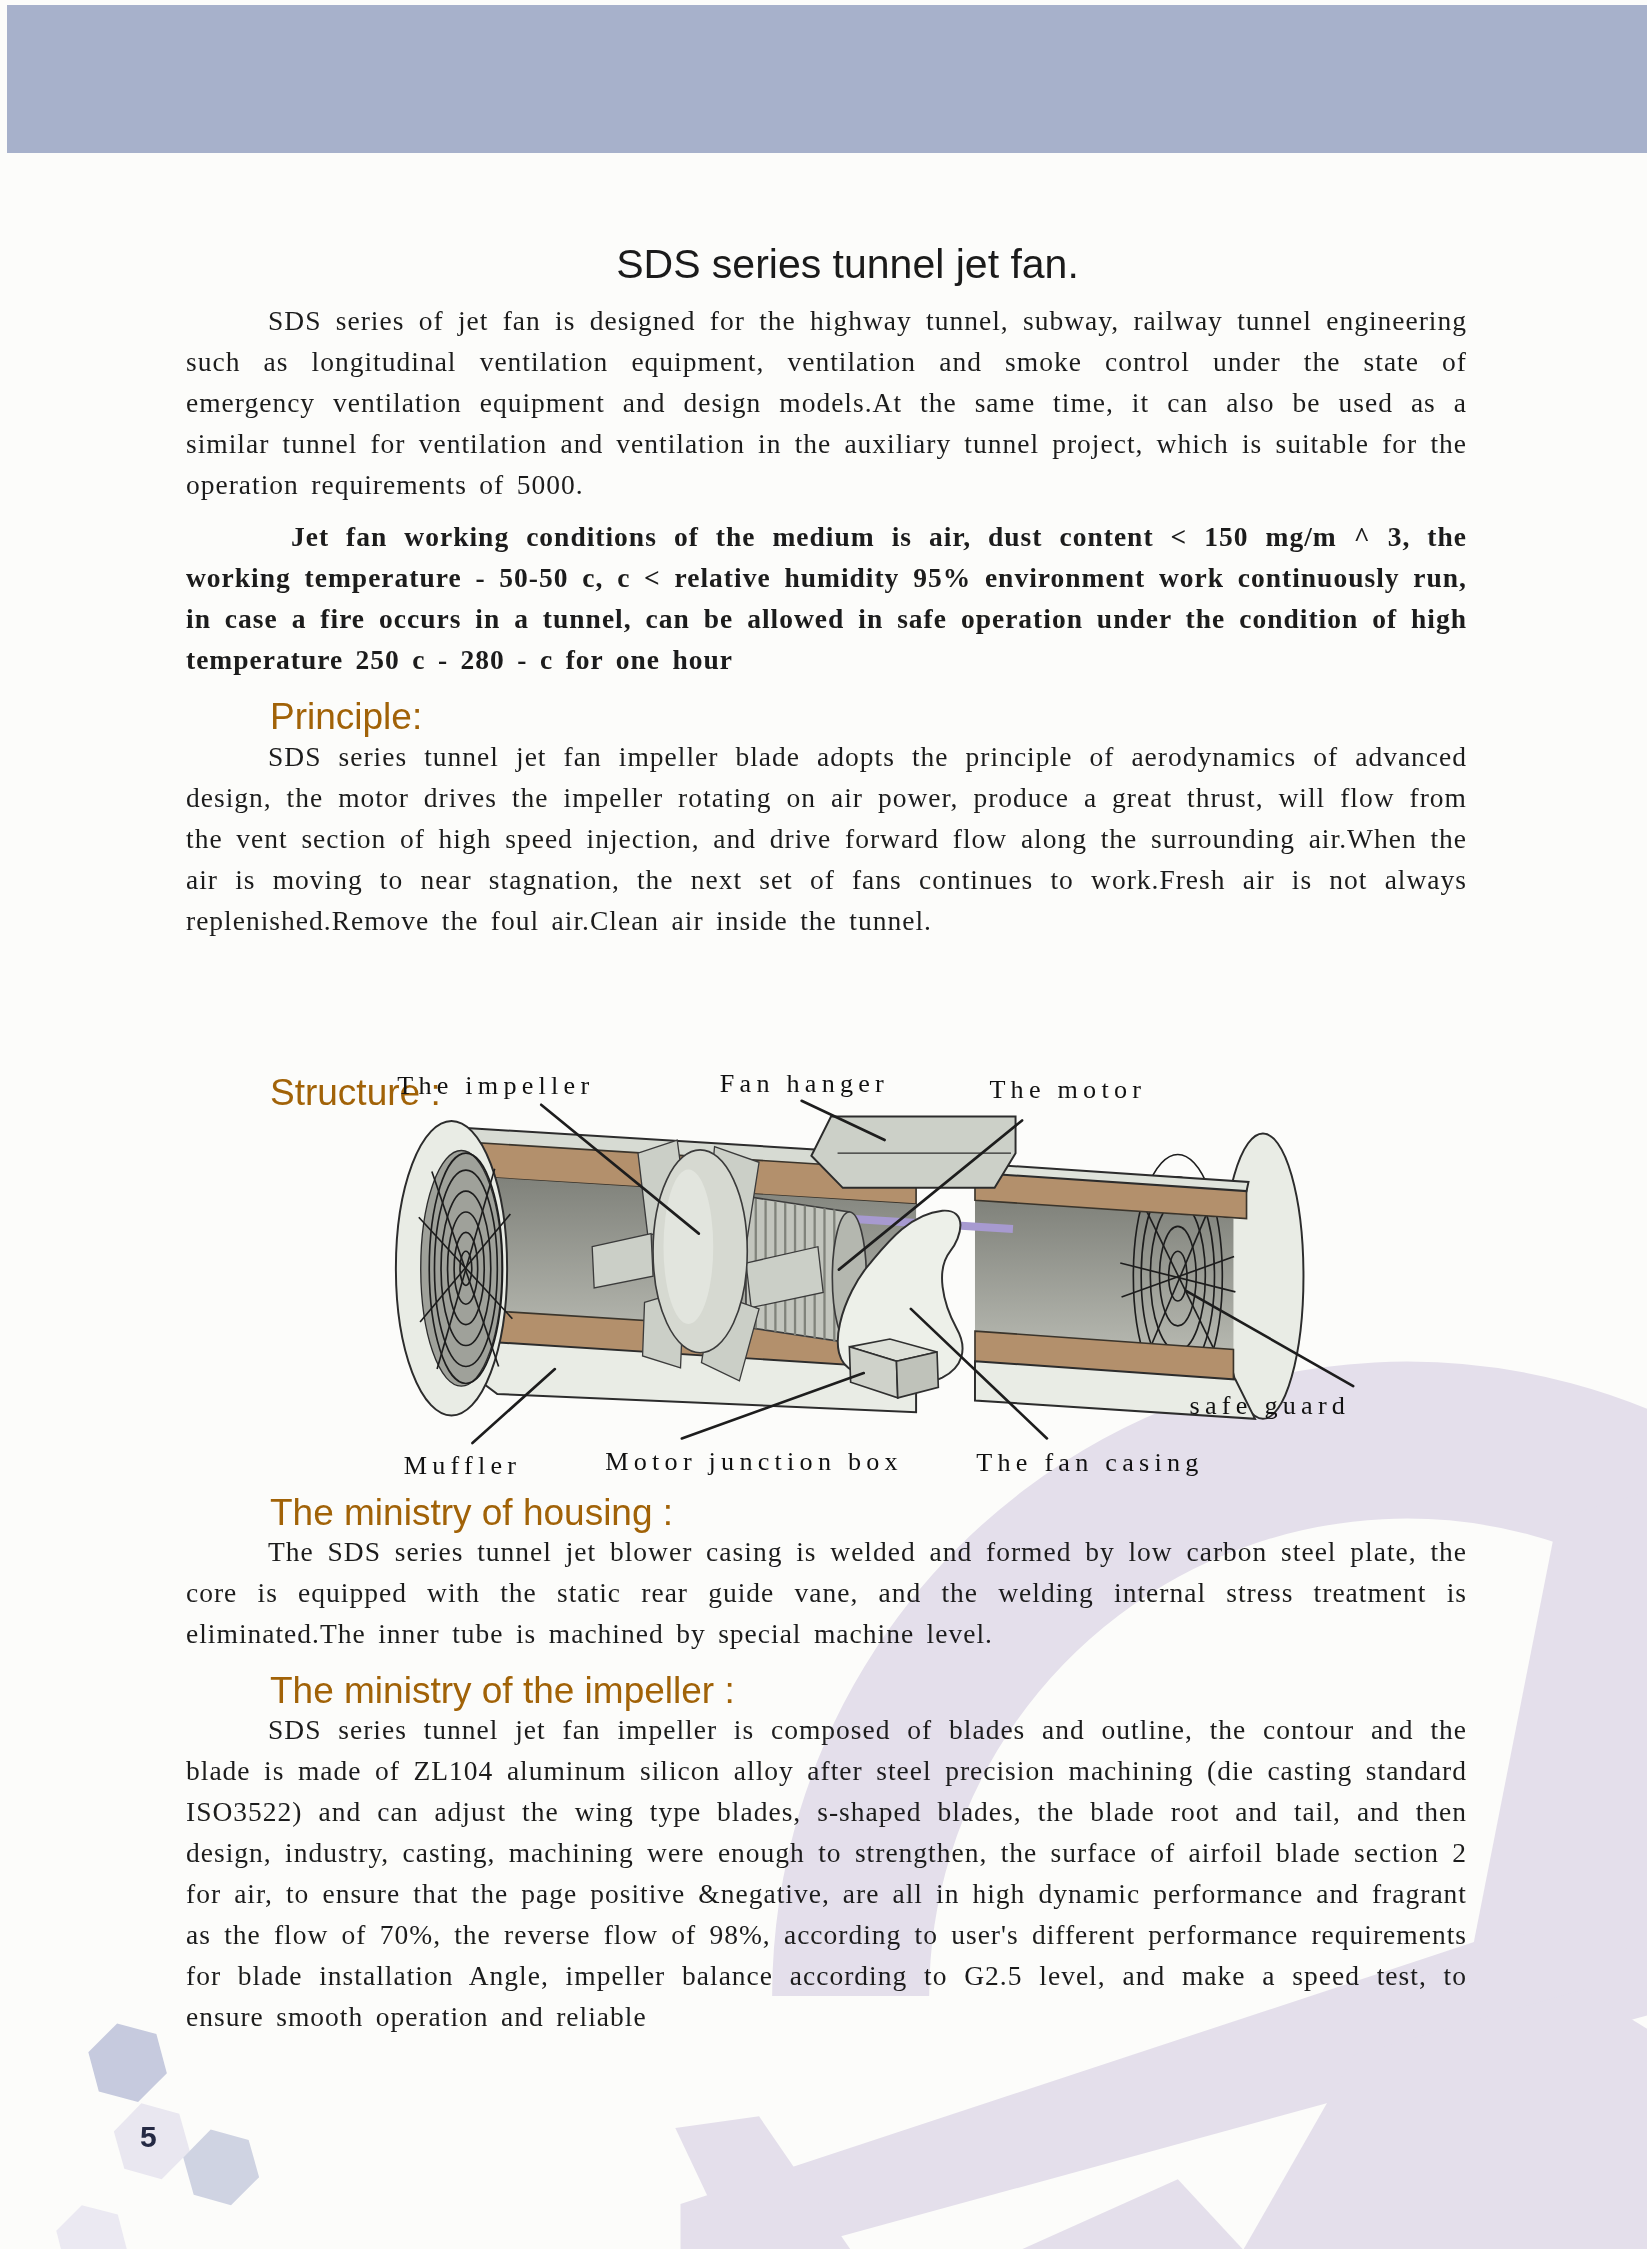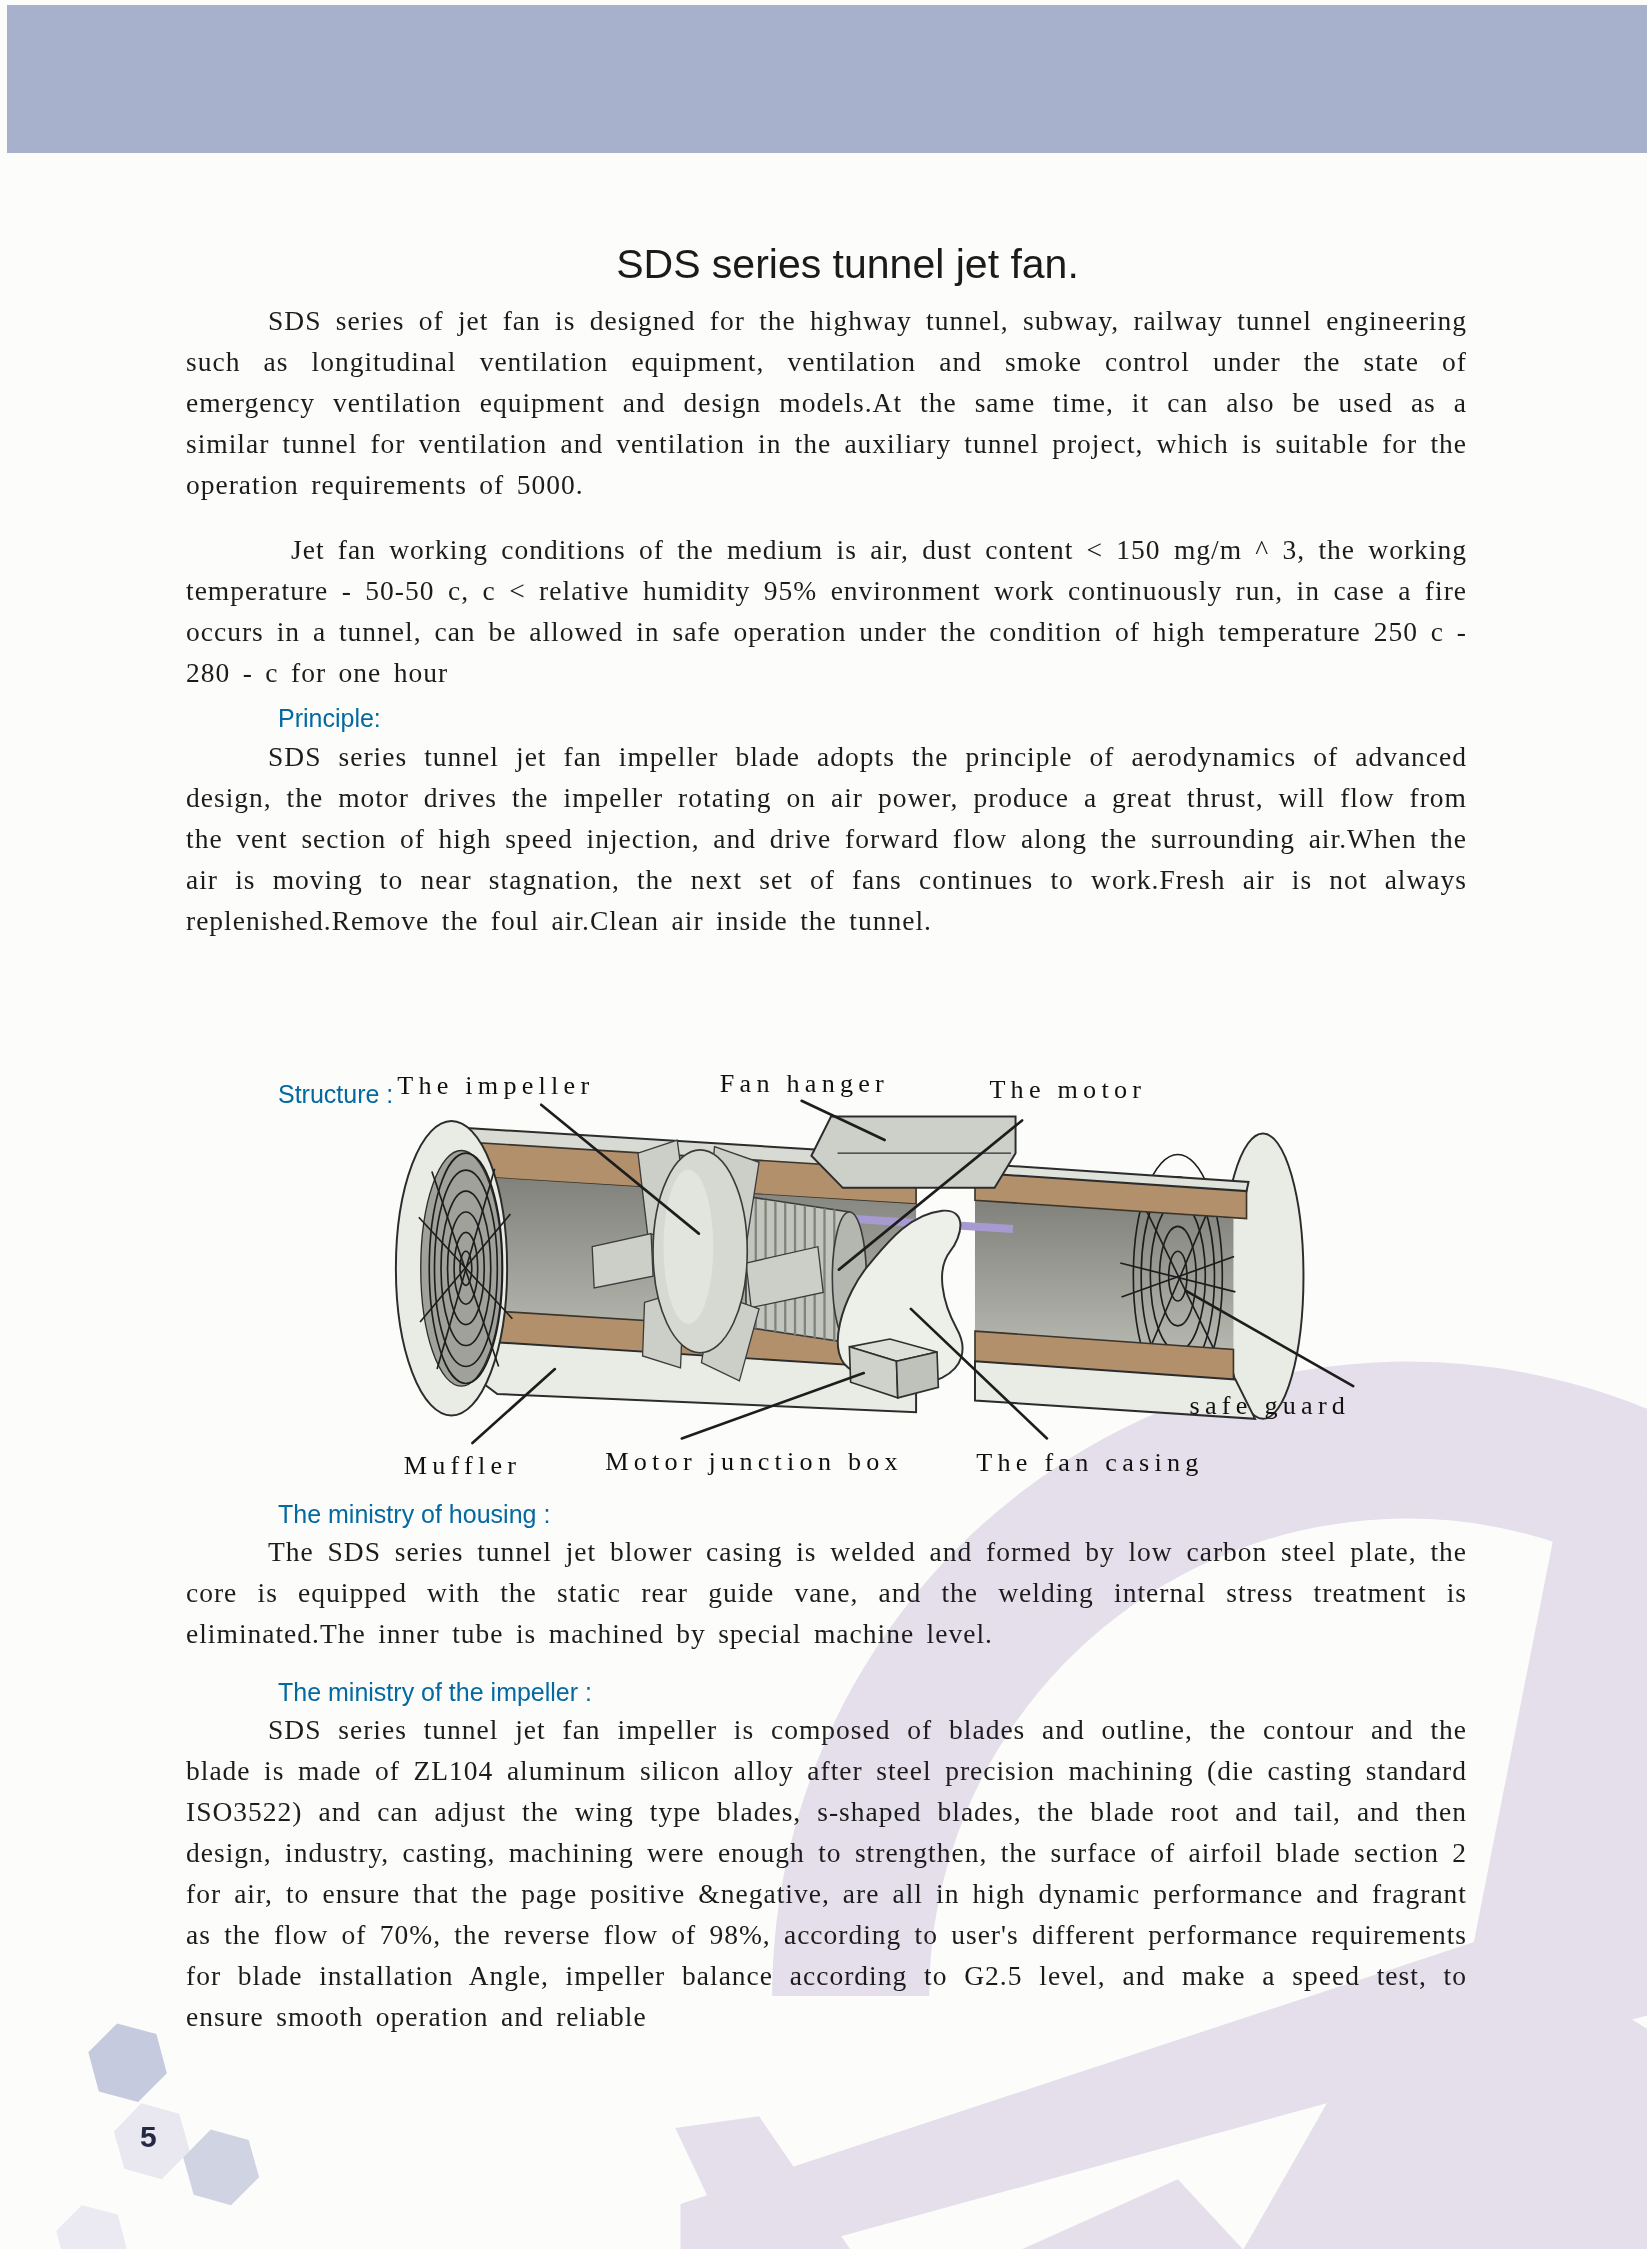--- a/index.html
+++ b/index.html
@@ -8,21 +8,21 @@
   .layer{position:absolute;left:0;top:0;width:1647px;height:2250px;}
   #watermark{z-index:0;}
   #diagram{z-index:2;}
   .topband{position:absolute;left:6.5px;top:5.2px;width:1641px;height:148px;background:#a7b1cb;z-index:1;}
   .title{position:absolute;left:0;top:241px;width:1647px;text-align:center;
          font-family:"Liberation Sans",sans-serif;font-size:41px;font-weight:500;color:#1b1b1b;z-index:1;margin-left:24px;}
   .para{position:absolute;left:182px;width:1281px;font-family:"Liberation Serif",serif;
         font-size:27.5px;line-height:41px;color:#1c1c1c;text-align:justify;
         letter-spacing:1px;word-spacing:4.6px;text-indent:82px;z-index:1;margin:4px;}
   .heading{position:absolute;left:262px;font-family:"Liberation Sans",sans-serif;
-           font-size:25px;color:#0369a1;z-index:1;margin:16px;}
+           font-size:37px;color:#a16207;z-index:1;margin:8px;}
   .pagenum{position:absolute;left:140px;top:2120px;font-family:"Liberation Sans",sans-serif;
            font-size:30px;font-weight:bold;color:#252a44;z-index:3;}
   .dlabel{font-family:"Liberation Serif",serif;font-size:40px;letter-spacing:8px;fill:#111;}
   svg{display:block;}
 </style>
 </head>
 <body>
 
 <svg id="watermark" class="layer" viewBox="0 0 2517 3438" width="1647" height="2250" aria-hidden="true">
   <g>
@@ -39,21 +39,21 @@
     <polygon fill="#cfd3e2" points="396,3327 353,3370 296,3354 280,3297 322,3254 380,3270"></polygon>
     <polygon fill="#ebe9f2" points="194,3438 154,3478 100,3464 86,3409 125,3370 180,3384"></polygon>
   </g>
 </svg>
 
 <div class="topband"></div>
 
 <div class="title">SDS series tunnel jet fan.</div>
 
 <p class="para" style="top:296px;">SDS series of jet fan is designed for the highway tunnel, subway, railway tunnel engineering such as longitudinal ventilation equipment, ventilation and smoke control under the state of emergency ventilation equipment and design models.At the same time, it can also be used as a similar tunnel for ventilation and ventilation in the auxiliary tunnel project, which is suitable for the operation requirements of 5000.</p>
-<p class="para" style="top:525px;text-indent:105px;">Jet fan working conditions of the medium is air, dust content &lt; 150 mg/m ^ 3, the working temperature - 50-50 c, c &lt; relative humidity 95% environment work continuously run, in case a fire occurs in a tunnel, can be allowed in safe operation under the condition of high temperature 250 c - 280 - c for one hour</p>
+<p class="para" style="top:512px;text-indent:105px;font-weight:bold;">Jet fan working conditions of the medium is air, dust content &lt; 150 mg/m ^ 3, the working temperature - 50-50 c, c &lt; relative humidity 95% environment work continuously run, in case a fire occurs in a tunnel, can be allowed in safe operation under the condition of high temperature 250 c - 280 - c for one hour</p>
 <p class="heading" style="top:688px;">Principle:</p>
 <p class="para" style="top:732px;">SDS series tunnel jet fan impeller blade adopts the principle of aerodynamics of advanced design, the motor drives the impeller rotating on air power, produce a great thrust, will flow from the vent section of high speed injection, and drive forward flow along the surrounding air.When the air is moving to near stagnation, the next set of fans continues to work.Fresh air is not always replenished.Remove the foul air.Clean air inside the tunnel.</p>
 <p class="heading" style="top:1064px;">Structure :</p>
 <p class="heading" style="top:1484px;text-align:center;">The ministry of housing :</p>
 <p class="para" style="top:1527px;">The SDS series tunnel jet blower casing is welded and formed by low carbon steel plate, the core is equipped with the static rear guide vane, and the welding internal stress treatment is eliminated.The inner tube is machined by special machine level.</p>
 <p class="heading" style="top:1662px;">The ministry of the impeller :</p>
 <p class="para" style="top:1705px;">SDS series tunnel jet fan impeller is composed of blades and outline, the contour and the blade is made of ZL104 aluminum silicon alloy after steel precision machining (die casting standard ISO3522) and can adjust the wing type blades, s-shaped blades, the blade root and tail, and then design, industry, casting, machining were enough to strengthen, the surface of airfoil blade section 2 for air, to ensure that the page positive &amp;negative, are all in high dynamic performance and fragrant as the flow of 70%, the reverse flow of 98%, according to user's different performance requirements for blade installation Angle, impeller balance according to G2.5 level, and make a speed test, to ensure smooth operation and reliable</p>
 
 <div class="pagenum">5</div>
 

